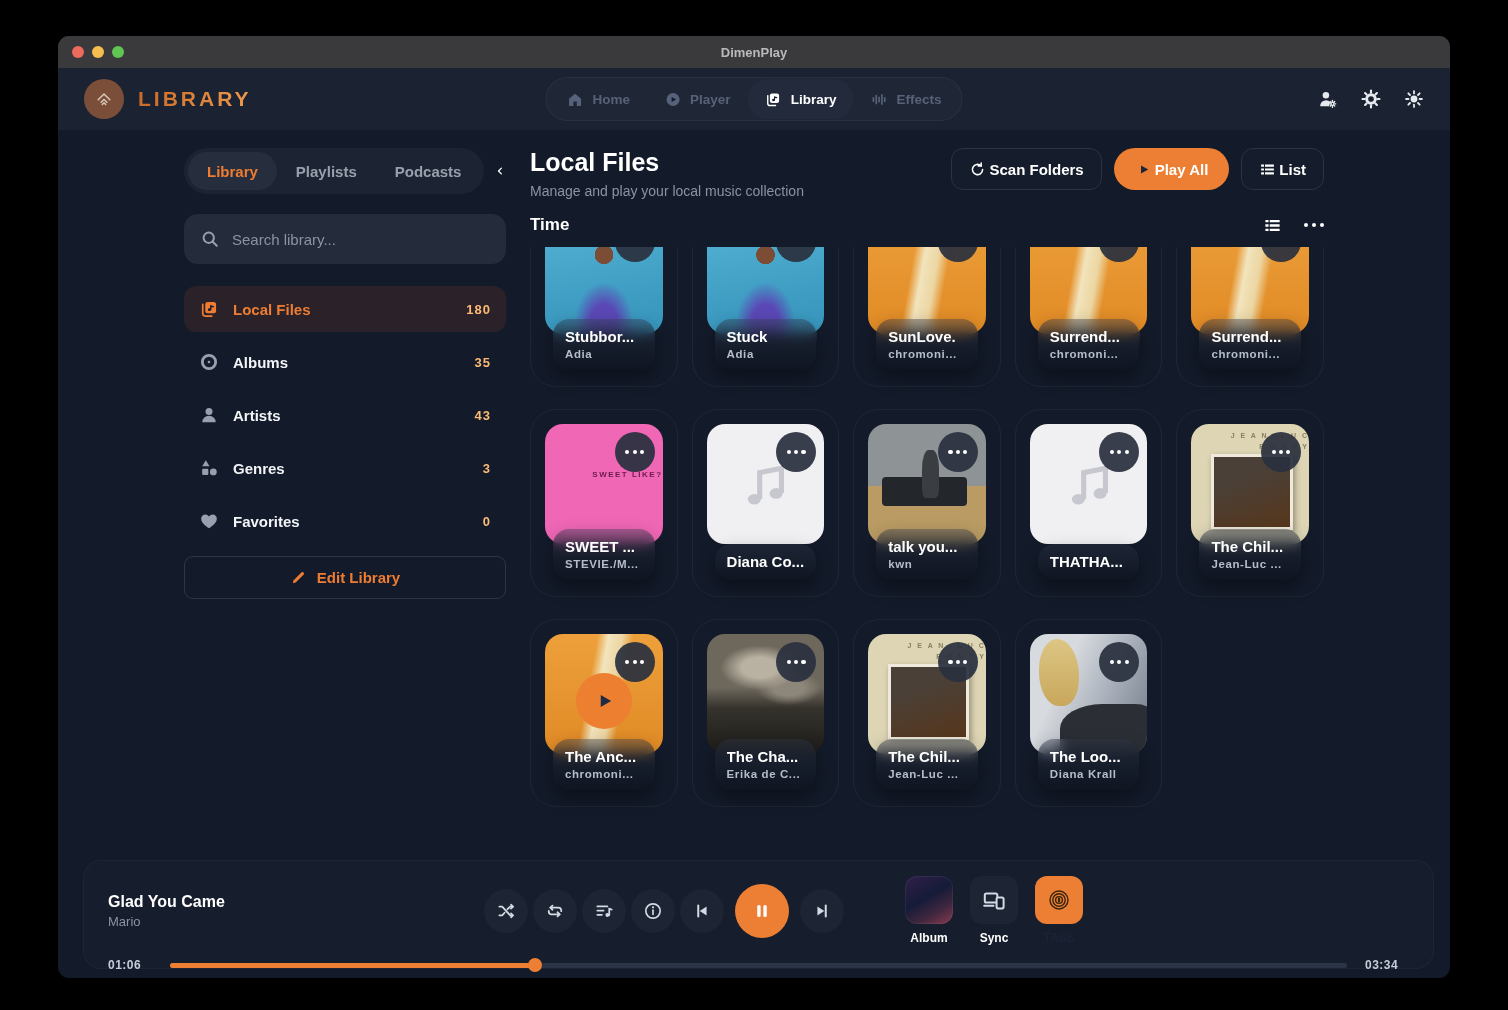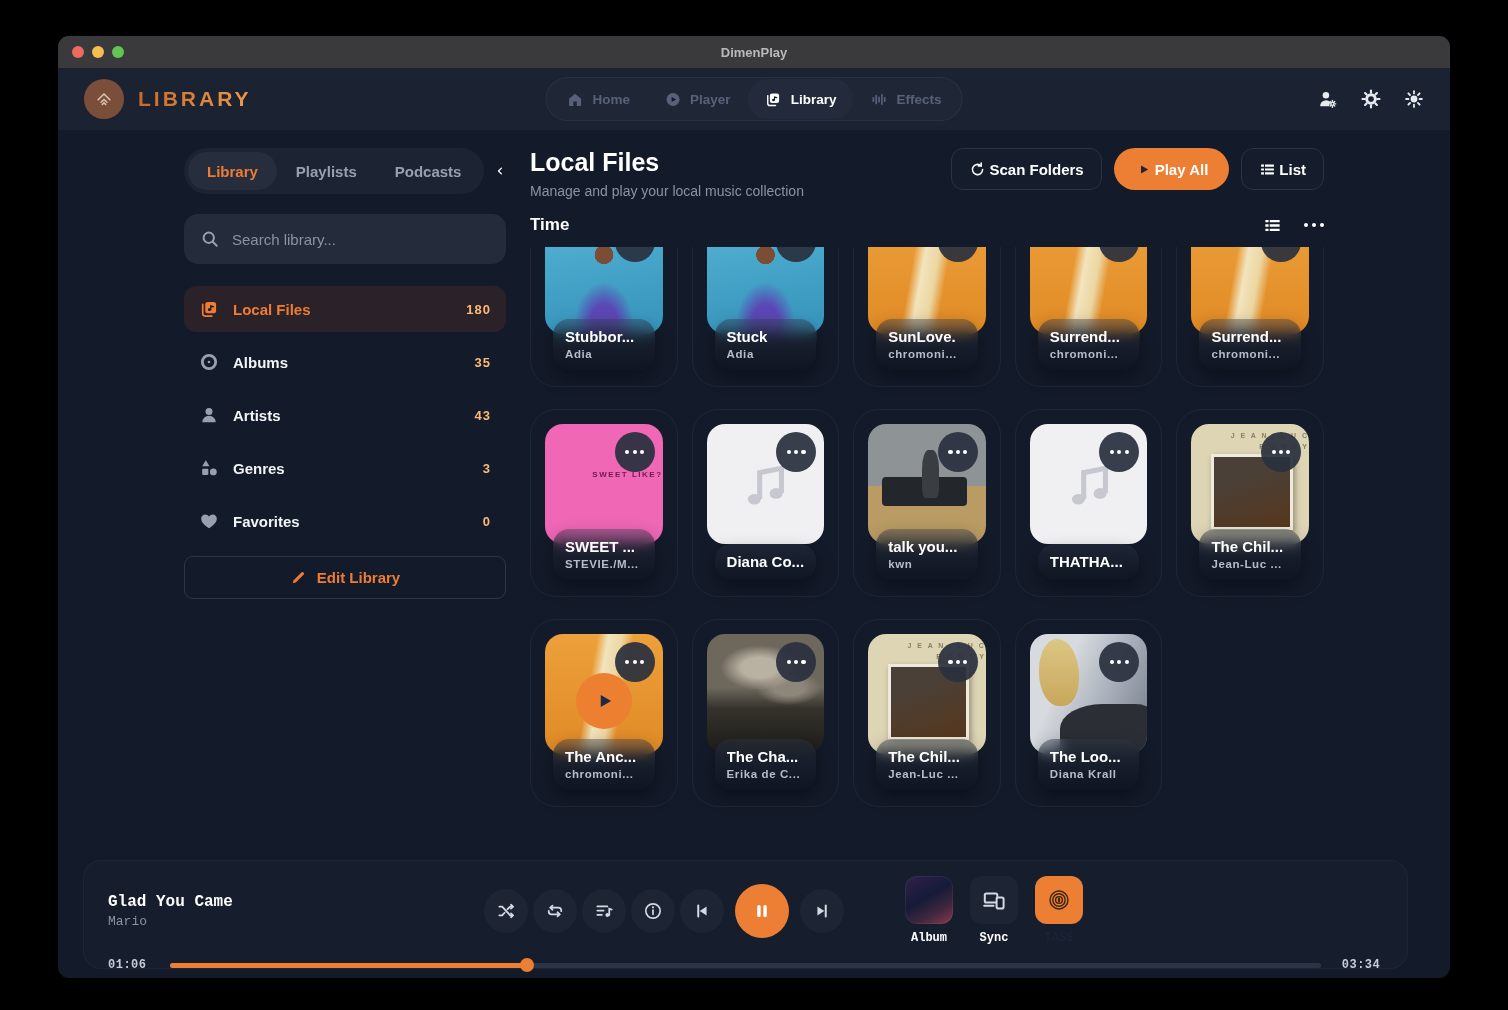--- a/index.html
+++ b/index.html
@@ -123,22 +123,22 @@
     radial-gradient(60px 34px at 45% 28%, #b9b2a2 0 30%, rgba(0,0,0,0) 66%),
     radial-gradient(50px 26px at 70% 45%, #8d867a 0 30%, rgba(0,0,0,0) 66%),
     linear-gradient(180deg,#6d675c 0 45%, #35322c 62%, #1d1c19); }
   .art-krall { background:linear-gradient(115deg,#d7dade 0 30%,#aab1bc 60%,#6f7886); }
   .art-krall::before { content:""; position:absolute; left:8%; top:4%; width:34%; height:56%;
     background:linear-gradient(#dcc684,#c9a75c); border-radius:45% 55% 40% 50%; }
   .art-krall::after { content:""; position:absolute; right:-6%; bottom:-4%; width:80%; height:46%;
     background:#2b2e34; border-radius:45% 20% 0 0; }
 
   
-  .playerbar { position:absolute; left:25px; right:42px; bottom:9px; height:109px; background:#161d2c;
-    border:1px solid rgba(255,255,255,.035); border-radius:18px; padding:15px 24px 10px;font-family:Liberation Mono, monospace; }
+  .playerbar { position:absolute; left:25px; right:16px; bottom:9px; height:109px; background:#161d2c;
+    border:1px solid rgba(255,255,255,.035); border-radius:18px; padding:15px 24px 10px; }
   .player-top { display:flex; align-items:center; }
   .track-info { width:290px; flex:none; }
   .track-title { font-size:16px; font-weight:800; color:#fff; }
   .track-artist { margin-top:3px; font-size:13px; color:#8b93a3; }
   .controls { display:flex; align-items:center; gap:5px; margin-left:86px; }
   .ctl { width:44px; height:44px; border-radius:50%; background:#1d2534; color:#d4dae3; border:none;
     display:flex; align-items:center; justify-content:center; cursor:pointer; }
   .ctl .icon{ width:20px; height:20px; }
   .ctl.pause { width:54px; height:54px; background:#ec7f33; color:#fff; margin:0 6px; }
   .ctl.pause .icon{ width:22px; height:22px; }
@@ -146,21 +146,21 @@
   .sq-wrap { display:flex; flex-direction:column; align-items:center; width:50px; cursor:pointer; }
   .sq { width:48px; height:48px; border-radius:12px; background:#1d2534; color:#d4dae3; display:flex; align-items:center; justify-content:center; }
   .sq .icon{ width:24px; height:24px; }
   .sq.album-thumb { background:linear-gradient(150deg,#31204a,#151b38 45%,#40273f 72%,#8a3a50);
     box-shadow:inset 0 0 0 1px rgba(255,255,255,.06); }
   .sq.accent { background:#ec7f33; color:#3a2410; }
   .sq-label { margin-top:7px; font-size:12px; font-weight:800; color:#fff; }
   .sq-label.dark { color:#1b2336; }
   .progress-row { display:flex; align-items:center; margin-top:13px; }
   .time { font-size:12px; font-weight:800; color:#c6ccd8; letter-spacing:.5px; width:44px; }
-  .time.right { text-align:center; }
+  .time.right { text-align:left; }
   .track-bar { flex:1; margin:0 18px; height:5px; border-radius:3px; background:#2b3347; position:relative; cursor:pointer; }
   .track-fill { height:100%; border-radius:3px; background:#ec7f33; position:relative; }
   .track-thumb { position:absolute; right:-7px; top:50%; transform:translateY(-50%); width:14px; height:14px; border-radius:50%; background:#ec7f33; }
 </style>
 </head>
 <body>
 
 <div class="window">
 
   <div class="titlebar">

